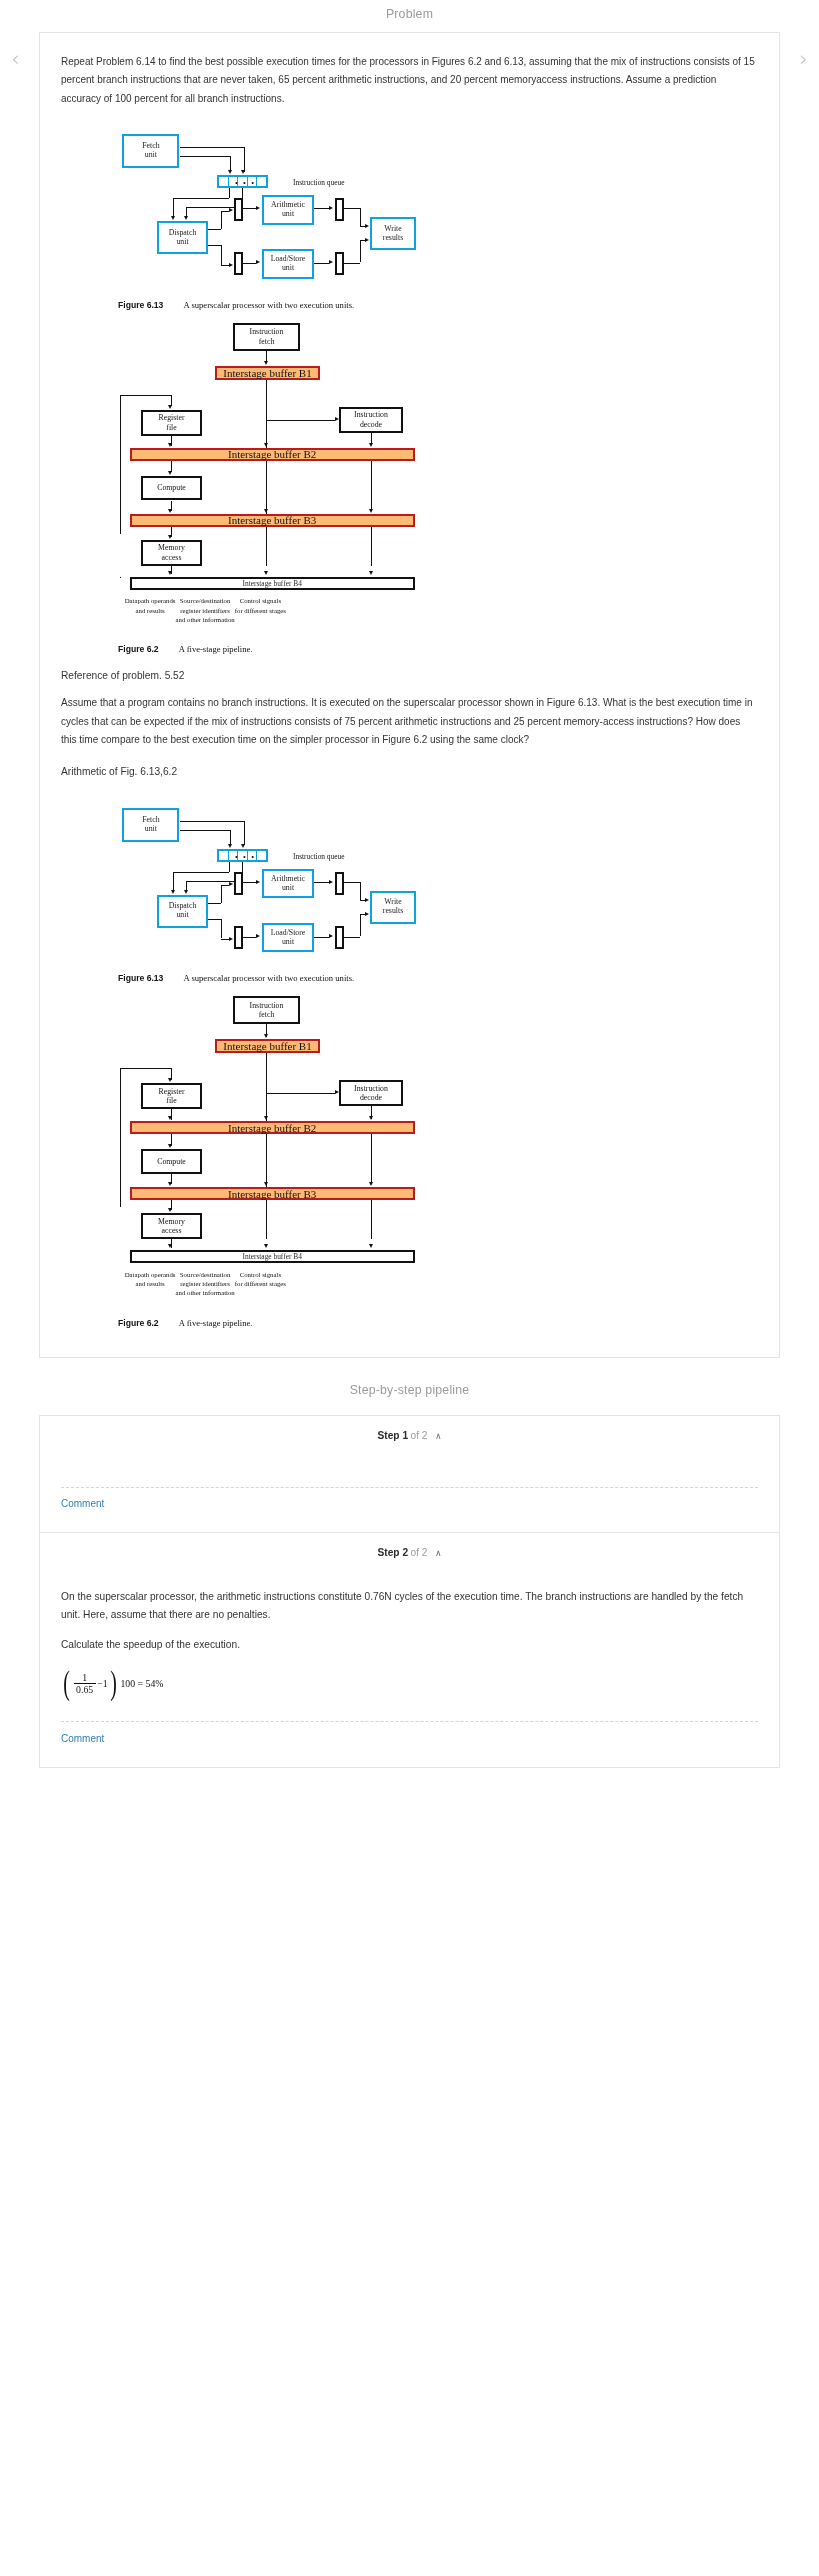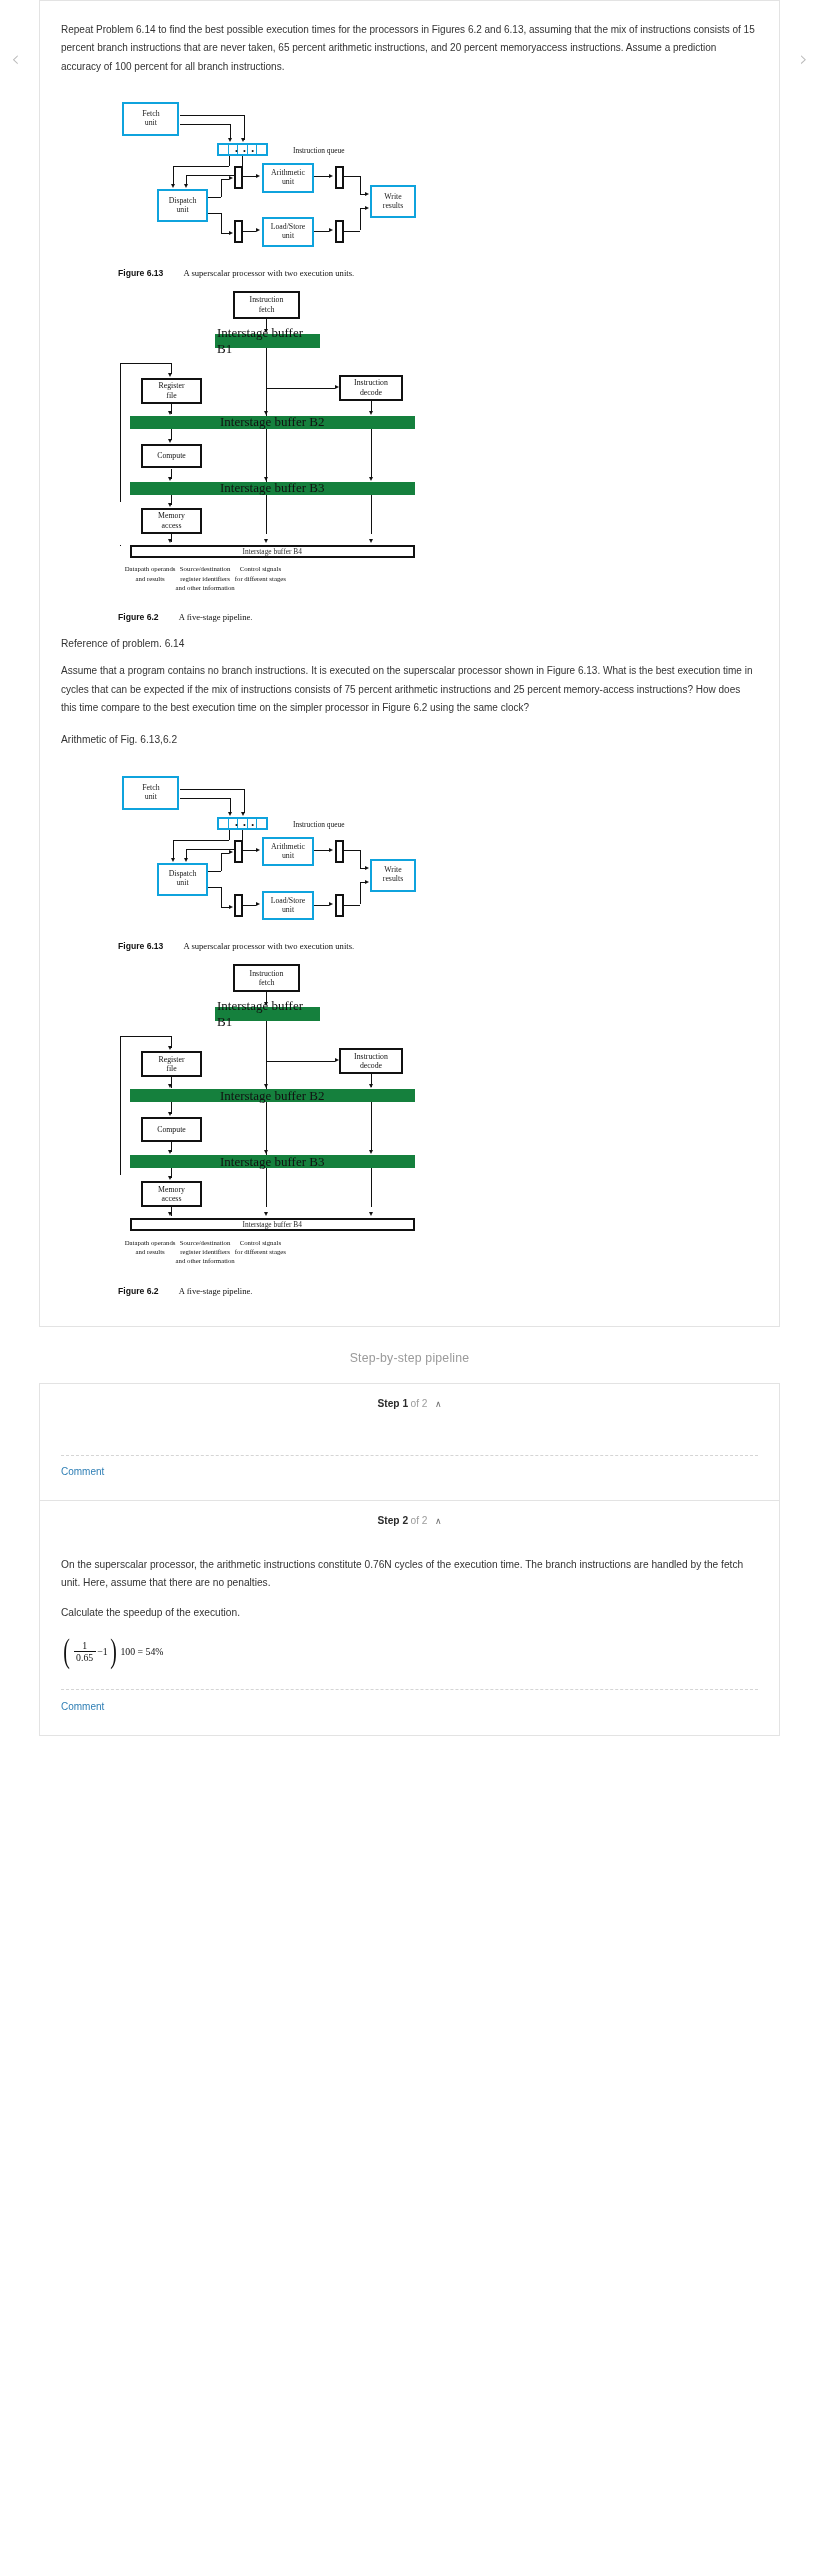--- a/index.html
+++ b/index.html
@@ -147,26 +147,26 @@
     display: flex;
     align-items: center;
     justify-content: center;
     text-align: center;
     font-size: 7.8px;
     line-height: 1.2;
     color: #111;
   }
   .fig62 .buf {
     position: absolute;
-    border: 2px solid #15803d;
-    background: #15803d;
+    border: 2px solid #b91c1c;
+    background: #fdba74;
     display: flex;
     align-items: center;
     justify-content: center;
-    font-size: 13px;
+    font-size: 11px;
     color: #111;
   }
   .fig62 .ln { position: absolute; background: #111; }
   .fig62 .ln.h { height: 0.8px; }
   .fig62 .ln.v { width: 0.8px; }
   .fig62 .arr { position: absolute; width: 0; height: 0; }
   .fig62 .arr.down {
     border-left: 2.5px solid transparent;
     border-right: 2.5px solid transparent;
     border-top: 4.5px solid #111;
@@ -254,20 +254,21 @@
     line-height: 1.15;
   }
   .frac .num { padding: 0 2.5px; }
   .frac .den { padding: 0 2.5px; border-top: 0.8px solid #111; }
 </style>
 </head>
 <body>
 
 <div class="page">
 
+  <div class="section-title">Problem</div>
 
   <div class="nav-chev left">‹</div>
   <div class="nav-chev right">›</div>
 
   <div class="card problem">
 
     <p class="ptext">Repeat Problem 6.14 to find the best possible execution times for the processors in Figures 6.2 and 6.13, assuming that the mix of instructions consists of 15 percent branch instructions that are never taken, 65 percent arithmetic instructions, and 20 percent memoryaccess instructions. Assume a prediction accuracy of 100 percent for all branch instructions.</p>
 
     <div class="fig613">
 
@@ -434,21 +435,21 @@
           <span>Control signals</span><br><span>for different stages</span>
         </div>
       </div>
     </div>
 
     <div class="figcap">
       <b>Figure 6.2</b>
       <span>A five-stage pipeline.</span>
     </div>
 
-    <p class="reftext">Reference of problem. 6.14</p>
+    <p class="reftext">Reference of problem. 5.52</p>
     <p class="ptext">Assume that a program contains no branch instructions. It is executed on the superscalar processor shown in Figure 6.13. What is the best execution time in cycles that can be expected if the mix of instructions consists of 75 percent arithmetic instructions and 25 percent memory-access instructions? How does this time compare to the best execution time on the simpler processor in Figure 6.2 using the same clock?</p>
     <p class="reftext">Arithmetic of Fig. 6.13,6.2</p>
 
     <div class="fig613">
       <div class="bx" style="left:16.4px;top:4.9px;width:57px;height:34px;">
         <span><span>Fetch</span><br><span>unit</span></span>
       </div>
       <div class="ln h" style="left:74px;top:18px;width:64px;"></div>
       <div class="ln v" style="left:138px;top:18px;height:24.6px;"></div>
       <div class="arr down" style="left:135px;top:41px;"></div>

